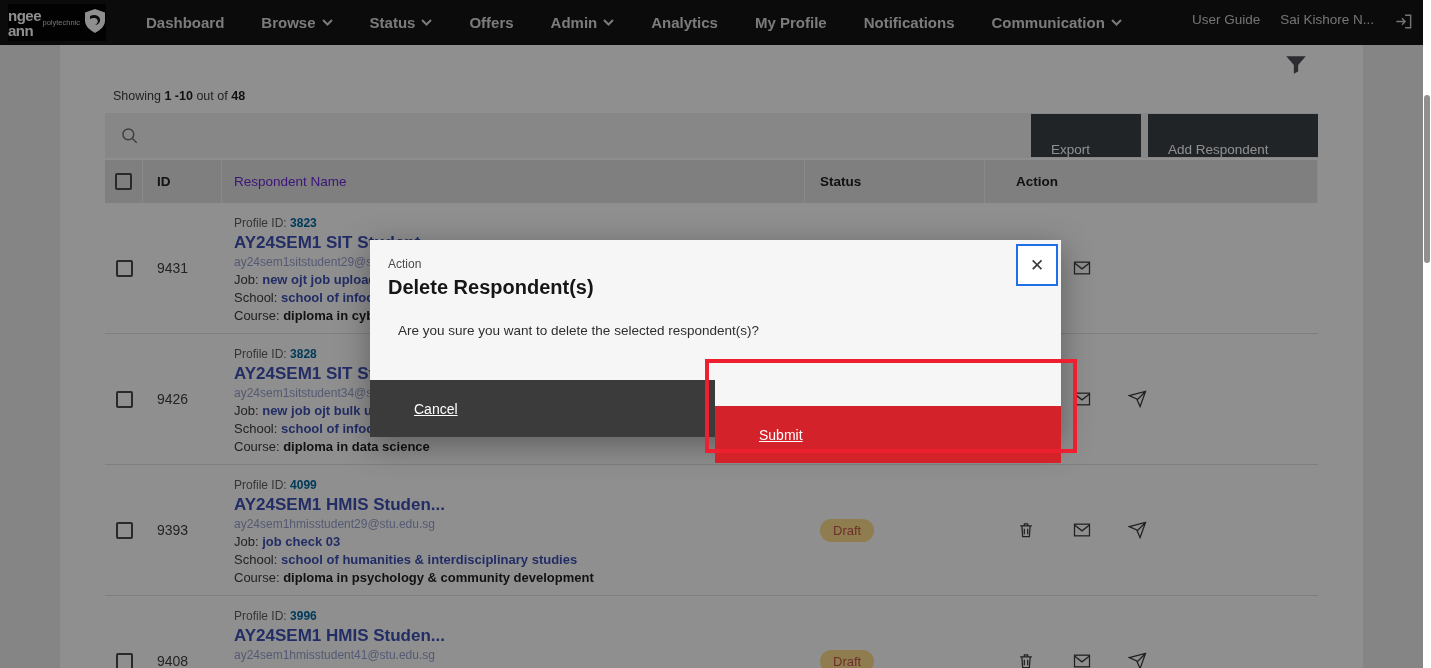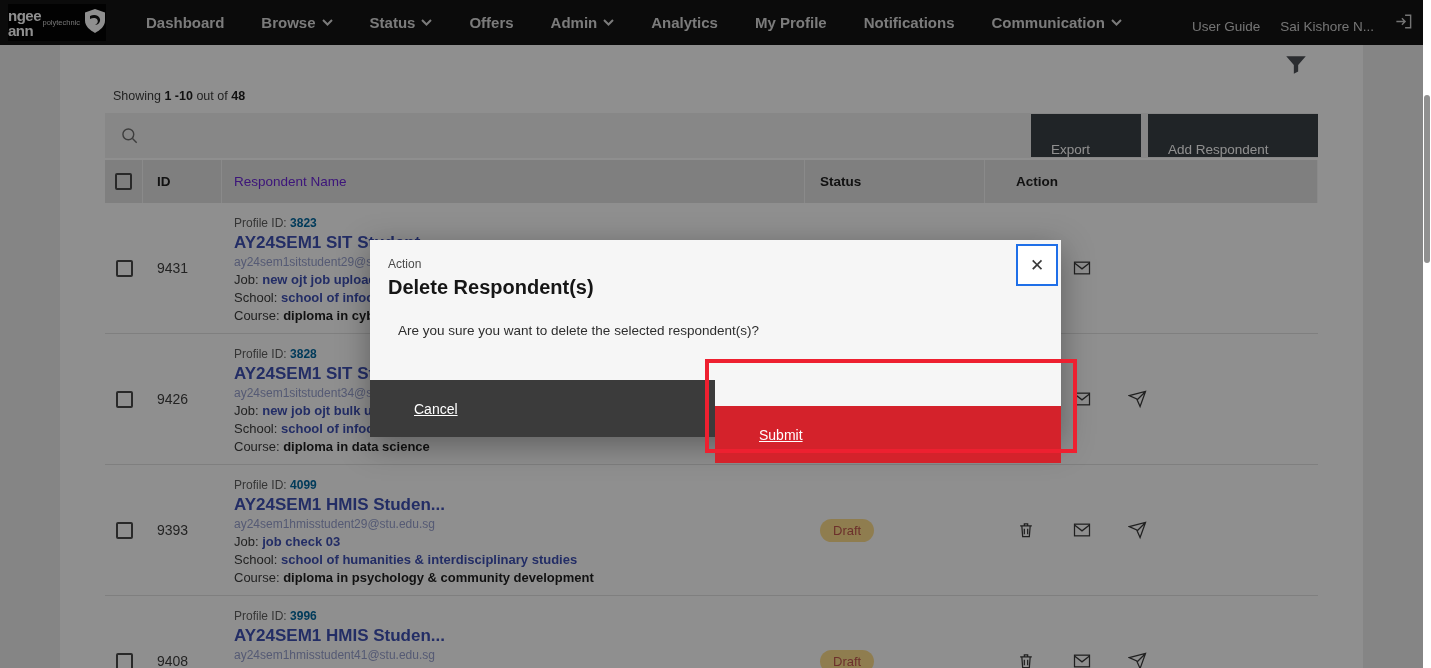--- a/index.html
+++ b/index.html
@@ -7,21 +7,21 @@
   .stage { position:absolute; inset:0; }
 
   
   .navbar { position:absolute; left:0; top:0; width:1431px; height:45px; background:#141414; display:flex; align-items:center; z-index:10; }
   .logo { margin-left:8px; width:98px; height:37px; background:#050505; display:flex; align-items:center; justify-content:center; gap:4px; }
   .logo-text { display:flex; flex-direction:row; align-items:center; line-height:1; }
   .logo-line1 { color:#ffffff; font-weight:bold; font-size:15px; letter-spacing:-0.5px; }
   .logo-line2 { color:#cfcfcf; font-size:7.5px; margin-top:1px; }
   .nav-items { display:flex; align-items:center; gap:37px; margin-left:40px; }
   .nav-item { display:flex; align-items:center; gap:6px; color:#dcdcdc; font-size:15px; font-weight:bold; cursor:pointer; white-space:nowrap; }
-  .nav-right { margin-left:auto; margin-right:18px; display:flex; align-items:flex-end; gap:20px; color:#cfcfcf; font-size:13.5px; white-space:nowrap; }
+  .nav-right { margin-left:auto; margin-right:18px; display:flex; align-items:flex-start; gap:20px; color:#cfcfcf; font-size:13.5px; white-space:nowrap; }
 
   
   .card { position:absolute; left:60px; top:45px; width:1303px; height:623px; background:#ffffff; overflow:hidden; }
   .funnel { position:absolute; left:1223px; top:7px; width:26px; height:26px; cursor:pointer; }
   .showing { position:absolute; left:53px; top:44px; font-size:12.5px; color:#3c3c3c; }
   .showing b { color:#1f1f1f; }
   .searchbar { position:absolute; left:45px; top:68px; width:1213px; height:45px; background:#f1f1f1; display:flex; align-items:center; }
   .searchbar svg { margin-left:15px; }
   .btn-dark { position:absolute; top:69px; height:43px; background:#3a4046; color:#ffffff; font-size:13.5px; display:flex; align-items:flex-end; padding-left:20px; cursor:pointer; }
   .btn-export { left:971px; width:110px; }

